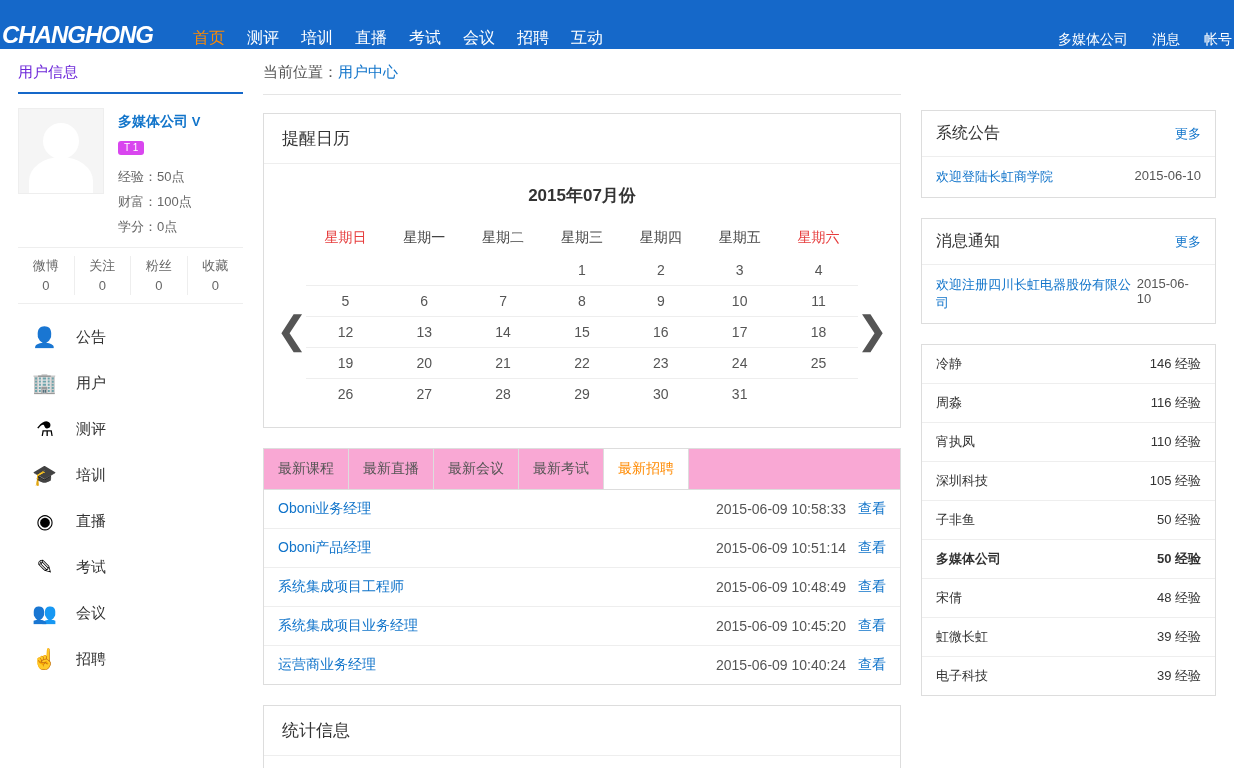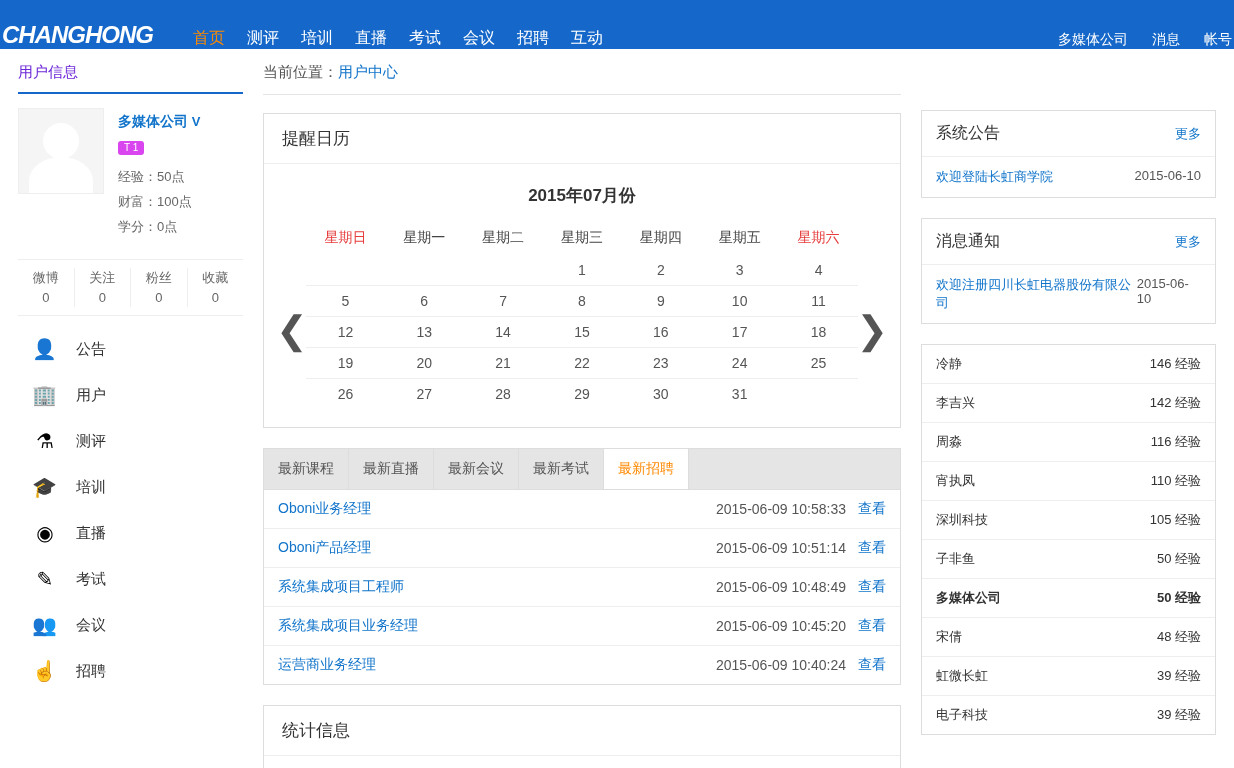--- a/index.html
+++ b/index.html
@@ -20,21 +20,21 @@
     .left-col { width: 225px; flex-shrink: 0; }
     .main-col { flex: 1; min-width: 0; }
     .right-col { width: 295px; flex-shrink: 0; }
     
     
     .breadcrumb { font-size: 15px; color: #555; padding-bottom: 12px; border-bottom: 1px solid #e5e5e5; margin-bottom: 18px; }
     .breadcrumb a { color: #1174ca; text-align: center; }
     
     
     .left-title { font-size: 15px; color: #6d28d9; padding-bottom: 10px; border-bottom: 2px solid #1568c9; margin-bottom: 14px; }
-    .profile { display: flex; gap: 14px; margin-bottom: 20px; }
+    .profile { display: flex; gap: 14px; margin-bottom: 8px; }
     .avatar { width: 86px; height: 86px; background: #f5f5f5; border: 1px solid #eee; position: relative; overflow: hidden; }
     .avatar::before { content: ""; position: absolute; top: 14px; left: 50%; transform: translateX(-50%); width: 36px; height: 36px; border-radius: 50%; background: #fff; }
     .avatar::after { content: ""; position: absolute; bottom: -12px; left: 50%; transform: translateX(-50%); width: 64px; height: 48px; border-radius: 50% 50% 0 0; background: #fff; }
     .profile-info { flex: 1; font-size: 13px; color: #666; line-height: 1.9; }
     .profile-name { color: #1174ca; font-weight: bold; font-size: 14px; }
     .vbadge { color: #1174ca; font-weight: bold; }
     .tbadge { display: inline-block; background: #d946ef; color: #fff; font-size: 10px; padding: 0 6px; border-radius: 3px; line-height: 14px; margin-top: 2px; }
     
     .social-row { display: flex; border-top: 1px solid #eee; border-bottom: 1px solid #eee; padding: 8px 0; margin-bottom: 10px; text-align: center; }
     .social-cell { flex: 1; font-size: 13px; color: #666; line-height: 1.5; border-right: 1px solid #eee; }
@@ -55,21 +55,21 @@
     .cal-prev { left: -6px; }
     .cal-next { right: -6px; }
     .cal-table { width: 92%; margin: 0 auto; border-collapse: collapse; text-align: center; font-size: 14px; }
     .cal-table th { padding: 8px 4px; color: #444; font-weight: normal; }
     .cal-table th.weekend { color: #e63c3c; }
     .cal-table td { padding: 7px 4px; border-bottom: 1px solid #eee; color: #555; }
     .cal-table tbody tr:last-child td { border-bottom: none; }
     
     
     .tabs { border: 1px solid #ddd; margin-bottom: 20px; }
-    .tabs-head { display: flex; border-bottom: 1px solid #ddd; background: #e5e5e5; }
+    .tabs-head { display: flex; border-bottom: 1px solid #ddd; background: #f9a8d4; }
     .tab { padding: 11px 14px; font-size: 14px; color: #555; cursor: pointer; border-right: 1px solid #ddd; }
     .tab.active { color: #ff8a00; background: #fff; position: relative; }
     .tabs-body { }
     .trow { display: flex; align-items: center; padding: 10px 14px; border-bottom: 1px solid #eee; font-size: 14px; }
     .trow:last-child { border-bottom: none; }
     .trow .ttitle { flex: 1; color: #1174ca; cursor: pointer; }
     .trow .ttime { color: #555; margin-right: 12px; }
     .trow .tview { color: #1174ca; cursor: pointer; }
     
     
@@ -332,24 +332,20 @@
           </div>
         </div>
     </div>
     <div>
       <div class="rank-list" id="rank-list">
           <div class="rank-item">
             <span>冷静</span>
             <span>146 经验</span>
           </div>
           <div class="rank-item">
-            <span>李吉兴</span>
-            <span>142 经验</span>
-          </div>
-          <div class="rank-item">
             <span>周淼</span>
             <span>116 经验</span>
           </div>
           <div class="rank-item">
             <span>宵执凤</span>
             <span>110 经验</span>
           </div>
           <div class="rank-item">
             <span>深圳科技</span>
             <span>105 经验</span>

